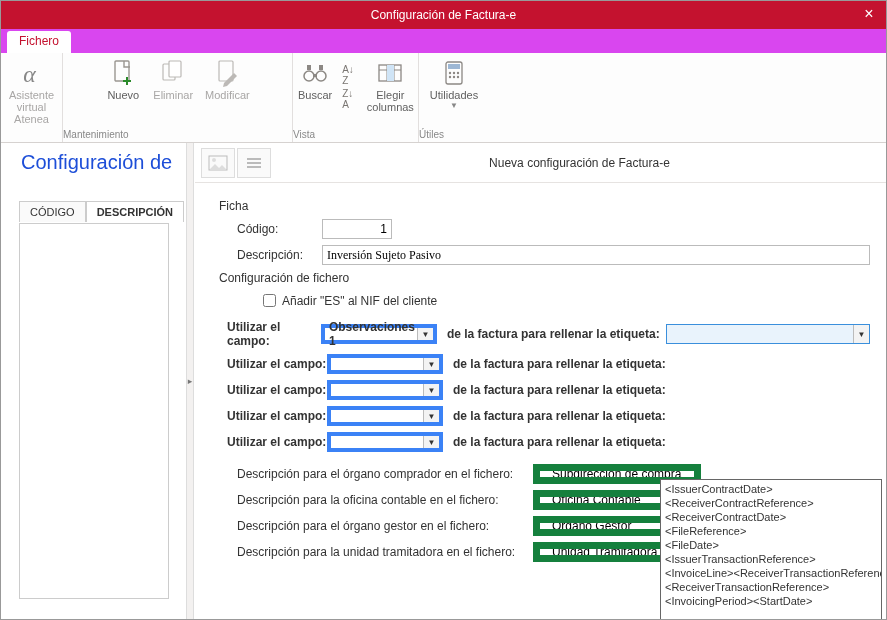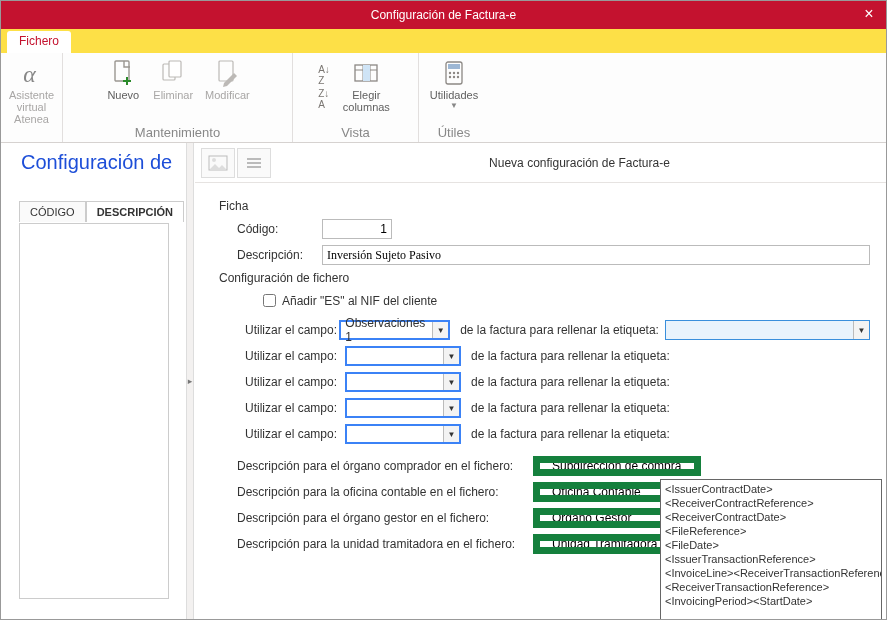--- a/index.html
+++ b/index.html
@@ -1,30 +1,30 @@
 <!DOCTYPE html>
 <html><head>
 <meta charset="utf-8">
 <style>
   * { box-sizing: border-box; }
   html, body { margin:0; padding:0; font-family: "Segoe UI", Tahoma, Arial, sans-serif; font-size:12px; color:#333; }
   .window { width:887px; height:620px; border:1px solid #999; background:#fff; position:relative; overflow:hidden; }
   .titlebar { height:28px; background:#c4122f; color:#fff; display:flex; align-items:center; justify-content:center; position:relative; }
   .titlebar .close { position:absolute; right:8px; top:4px; width:18px; height:18px; font-size:16px; line-height:18px; text-align:center; cursor:pointer; color:#fff; }
-  .tabrow { height:24px; background:#fde047; display:flex; align-items:flex-end; }
+  .tabrow { height:24px; background:#d946ef; display:flex; align-items:flex-end; }
   .tabrow .tab { background:#fff; color:#c4122f; padding:3px 12px 5px 12px; border-top-left-radius:3px; border-top-right-radius:3px; margin-left:6px; font-size:12px; cursor:pointer; }
   .ribbon { height:90px; border-bottom:1px solid #d6d2d0; background:#fdfdfd; display:flex; }
   .ribbon-group { display:flex; flex-direction:column; align-items:center; padding:4px 6px 0 6px; border-right:1px solid #e2dfde; position:relative; }
   .ribbon-group:last-child { border-right:none; }
   .ribbon-btns { display:flex; }
   .rbtn { display:flex; flex-direction:column; align-items:center; justify-content:flex-start; padding:2px 6px; min-width:48px; cursor:pointer; color:#606060; }
   .rbtn .ricon { width:28px; height:28px; display:flex; align-items:center; justify-content:center; margin-bottom:2px; }
   .rbtn span.lbl { font-size:11px; line-height:12px; text-align:center; white-space:pre-line; }
   .rbtn.dim { color:#a8a6a5; }
-  .group-caption { font-size:13px; color:#888; position:absolute; bottom:2px; left:0; right:0; text-align:center; }
+  .group-caption { font-size:10px; color:#888; position:absolute; bottom:2px; left:0; right:0; }
   .mainarea { position:relative; height:calc(100% - 142px); }
   .page-title { position:absolute; left:20px; top:8px; font-size:20px; color:#1d4ed8; }
   .left-tabs { position:absolute; left:18px; top:58px; display:flex; }
   .ltab { border:1px solid #ccc; border-bottom:none; padding:4px 10px; font-size:11px; background:#fafafa; cursor:pointer; }
   .ltab.active { font-weight:bold; background:#fff; }
   .left-box { position:absolute; left:18px; top:80px; width:150px; height:calc(100% - 100px); border:1px solid #ccc; }
   .panel-split { position:absolute; left:185px; top:0; bottom:0; width:8px; background:#f3f1f0; border-left:1px solid #ddd; border-right:1px solid #ddd; display:flex; align-items:center; justify-content:center; cursor:ew-resize; }
   .panel-split span { font-size:9px; color:#777; }
   .rightpanel { position:absolute; left:194px; top:0; right:0; bottom:0; background:#fff; font-size:12px; }
   .rpheader { height:40px; border-bottom:1px solid #e6e3e1; display:flex; align-items:center; }
@@ -33,23 +33,23 @@
   .rpheader .title { flex:1; text-align:center; font-size:12px; color:#333; }
   .formwrap { padding:10px 16px 0 24px; position:relative; }
   .fs-title { font-size:12px; color:#333; margin:6px 0 6px 0; }
   .row { display:flex; align-items:center; margin-bottom:6px; }
   .row label { width:85px; color:#333; }
   .inp { height:20px; border:1px solid #bbb; padding:0 4px; font-size:12px; }
   .inp.code { width:70px; text-align:right; margin-left:0; }
   .inp.full { flex:1;font-family:Liberation Serif, serif; }
   .chk { display:flex; align-items:center; margin:4px 0 10px 40px; }
   .chk input { margin-right:6px; }
-  .line { display:flex; align-items:center; margin-bottom:6px; margin-left:26px; }
+  .line { display:flex; align-items:center; margin-bottom:6px; margin-left:8px;font-weight:bold; }
   .line .llbl { width:100px; }
-  .line .combo { width:116px; height:20px; border:2px solid #3b82f6; position:relative; background:#fff; display:flex; align-items:center; padding:0 18px 0 4px; font-size:12px; cursor:pointer; }
+  .line .combo { width:116px; height:20px; border:4px solid #3b82f6; position:relative; background:#fff; display:flex; align-items:center; padding:0 18px 0 4px; font-size:12px; cursor:pointer; }
   .line .combo .arrow { position:absolute; right:0; top:0; width:16px; height:100%; border-left:1px solid #bbb; display:flex; align-items:center; justify-content:center; background:#f3f3f3; }
   .line .midtext { margin:0 6px 0 10px; white-space:nowrap; }
   .line .combo.tag { width:216px; }
   .line.first .combo.tag { border:1px solid #3a8fdc; background:#e9f3fc; }
   .descrow { display:flex; align-items:center; margin-bottom:6px; margin-left:18px; }
   .descrow .dlabel { width:296px; }
   .descrow input { height:20px; border:7px solid #15803d; padding:0 12px; font-size:12px; width:168px; }
   .dropdown { position:absolute; right:4px; top:336px; width:222px; height:282px; border:1px solid #666; background:#fff; overflow:hidden; font-size:11px; z-index:20; }
   .dropdown .itm { padding:1px 4px; white-space:nowrap; cursor:pointer; color:#333; overflow:hidden; }
 </style>
@@ -113,20 +113,32 @@
               </svg>
           </div>
           <span class="lbl">Modificar</span>
         </div>
       </div>
       <div class="group-caption">Mantenimiento</div>
     </div>
 
     <div class="ribbon-group" style="width:126px">
       <div class="ribbon-btns">
+        <div class="rbtn">
+          <div class="ricon">
+            <svg width="26" height="22" viewBox="0 0 26 22">
+                <circle cx="7" cy="14" r="5" fill="none" stroke="#8c8884" stroke-width="1.5"></circle>
+                <circle cx="19" cy="14" r="5" fill="none" stroke="#8c8884" stroke-width="1.5"></circle>
+                <rect x="5" y="3" width="4" height="5" fill="#8c8884"></rect>
+                <rect x="17" y="3" width="4" height="5" fill="#8c8884"></rect>
+                <rect x="11" y="12" width="4" height="3" fill="#8c8884"></rect>
+              </svg>
+          </div>
+          <span class="lbl">Buscar</span>
+        </div>
         <div style="display:flex;flex-direction:column;justify-content:center;margin:2px 4px 0 0;">
           <div style="font-size:10px;color:#7a7672;border:1px solid transparent;padding:0 2px;cursor:pointer;">A↓<br>Z</div>
           <div style="font-size:10px;color:#7a7672;border:1px solid transparent;padding:0 2px;cursor:pointer;">Z↓<br>A</div>
         </div>
         <div class="rbtn">
           <div class="ricon">
             <svg width="26" height="22" viewBox="0 0 26 22">
                 <rect x="2" y="3" width="22" height="16" fill="none" stroke="#8c8884" stroke-width="1.3"></rect>
                 <line x1="2" y1="8" x2="24" y2="8" stroke="#8c8884"></line>
                 <line x1="10" y1="3" x2="10" y2="19" stroke="#8c8884"></line>

